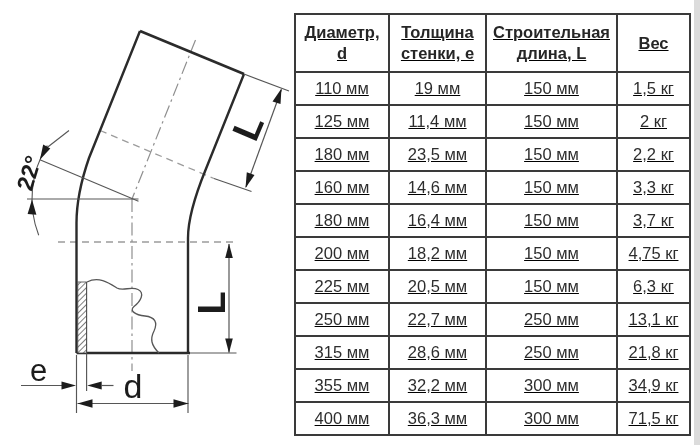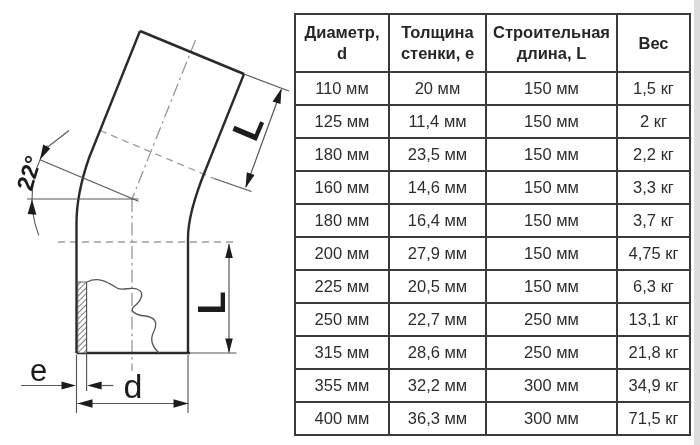--- a/index.html
+++ b/index.html
@@ -2,21 +2,21 @@
 <html><head>
 <meta charset="utf-8">
 <style>
   html,body{margin:0;padding:0;background:#ffffff;}
   .screen{
     position:relative;width:700px;height:445px;background:#ffffff;overflow:hidden;
     font-family:"Liberation Sans",sans-serif;
   }
   .diagram-svg{position:absolute;left:0;top:0;}
   .right-strip{position:absolute;right:0;top:0;width:6px;height:445px;background:#dcdcdc;}
-  .table-wrap{position:absolute;left:294px;top:13px;}
+  .table-wrap{position:absolute;left:294px;top:13px;text-decoration:underline;}
   table.spec{
     border-collapse:collapse;table-layout:fixed;width:395px;
     color:#2d2d2d;
   }
   table.spec th,table.spec td{
     border:2px solid #3a3a3a;text-align:center;vertical-align:middle;padding:0;
   }
   table.spec th{
     font-size:16.5px;font-weight:700;height:56px;white-space:pre-line;line-height:1.25;color:#262626;
   }
@@ -129,21 +129,21 @@
             <th>Толщина
 стенки, е</th>
             <th>Строительная
 длина, L</th>
             <th>Вес</th>
           </tr>
       </thead>
       <tbody>
           <tr>
             <td>110 мм</td>
-            <td>20 мм</td>
+            <td>19 мм</td>
             <td>150 мм</td>
             <td>1,5 кг</td>
           </tr>
           <tr>
             <td>125 мм</td>
             <td>11,4 мм</td>
             <td>150 мм</td>
             <td>2 кг</td>
           </tr>
           <tr>
@@ -159,21 +159,21 @@
             <td>3,3 кг</td>
           </tr>
           <tr>
             <td>180 мм</td>
             <td>16,4 мм</td>
             <td>150 мм</td>
             <td>3,7 кг</td>
           </tr>
           <tr>
             <td>200 мм</td>
-            <td>27,9 мм</td>
+            <td>18,2 мм</td>
             <td>150 мм</td>
             <td>4,75 кг</td>
           </tr>
           <tr>
             <td>225 мм</td>
             <td>20,5 мм</td>
             <td>150 мм</td>
             <td>6,3 кг</td>
           </tr>
           <tr>

